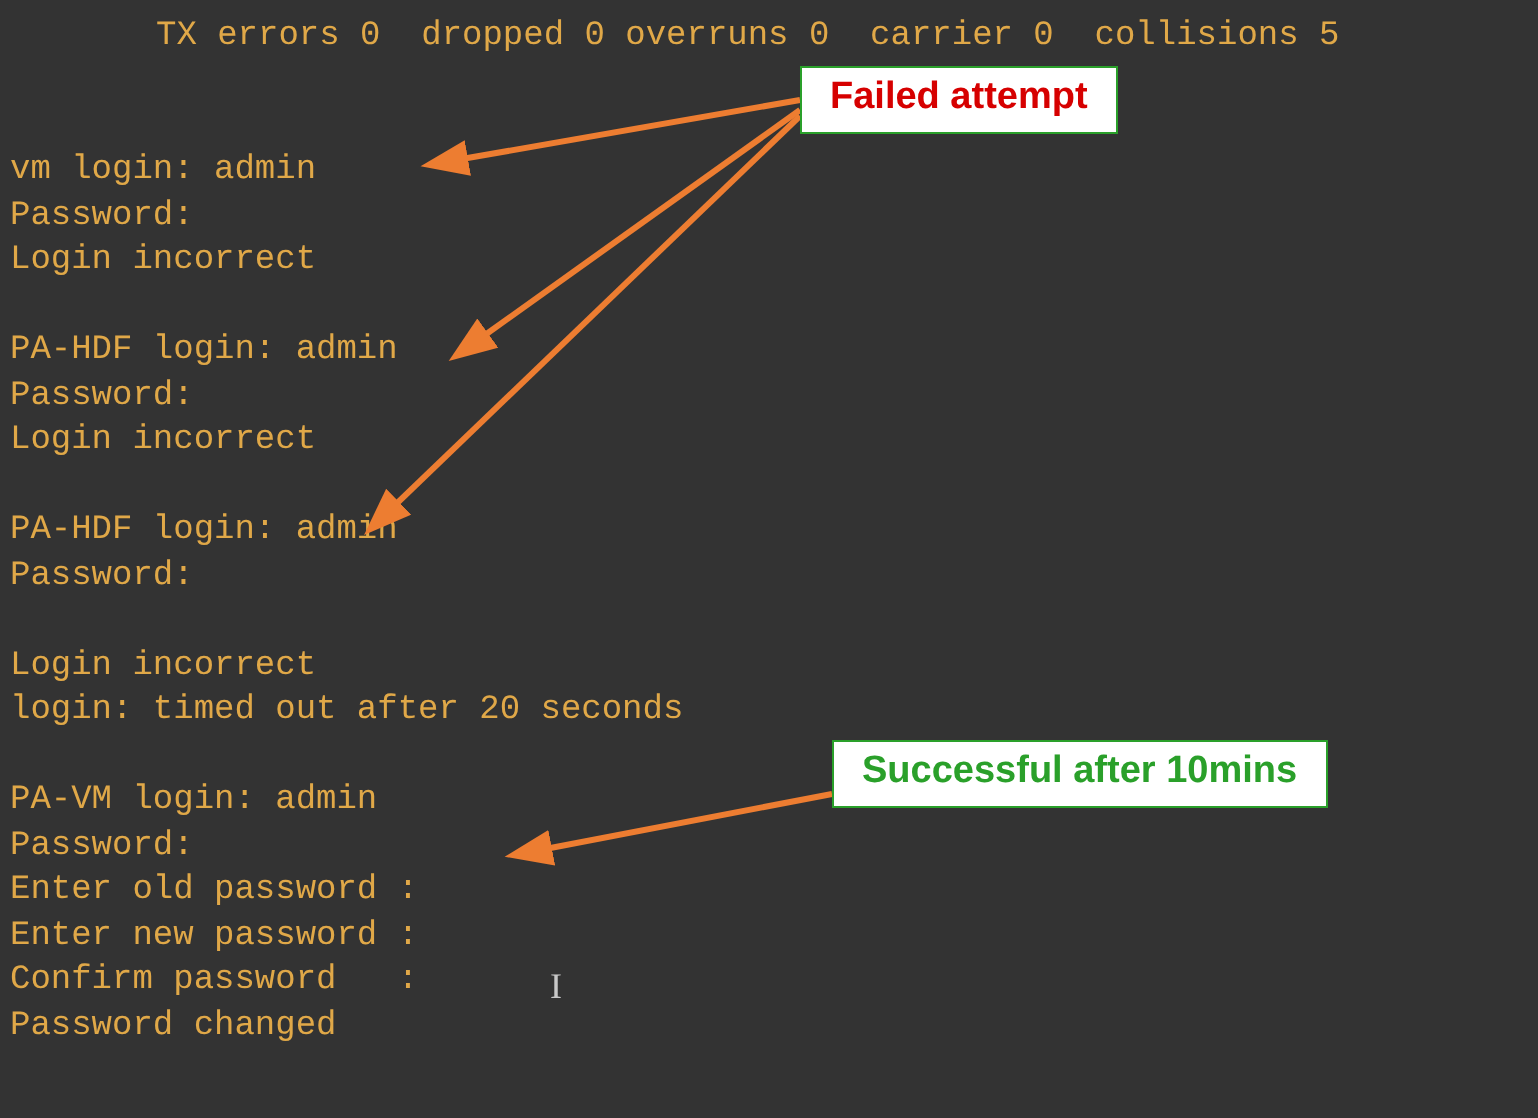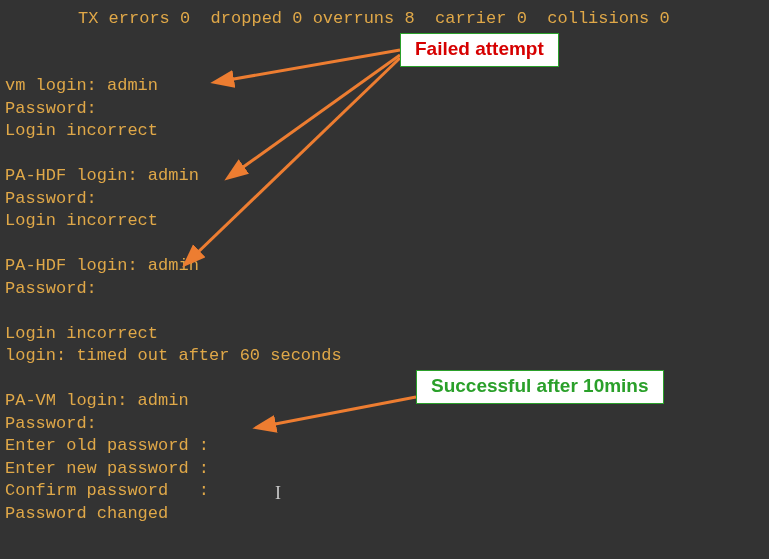--- a/index.html
+++ b/index.html
@@ -71,34 +71,34 @@
     color: #c8c8c8;
     font-family: serif;
     font-size: 18px;
     pointer-events: none;
   }
 </style>
 </head>
 <body>
 
 <div class="terminal">
-  <div class="top-line">TX errors 0  dropped 0 overruns 8  carrier 0  collisions 0</div>
+  <div class="top-line">TX errors 0  dropped 0 overruns 0  carrier 0  collisions 5</div>
   <div class="lines" id="term-lines">vm login: admin
 Password:
 Login incorrect
 
 PA-HDF login: admin
 Password:
 Login incorrect
 
 PA-HDF login: admin
 Password:
 
 Login incorrect
-login: timed out after 60 seconds
+login: timed out after 20 seconds
 
 PA-VM login: admin
 Password:
 Enter old password :
 Enter new password :
 Confirm password   :
 Password changed</div>
 </div>
 
 <svg class="svg-overlay" width="769" height="559">

